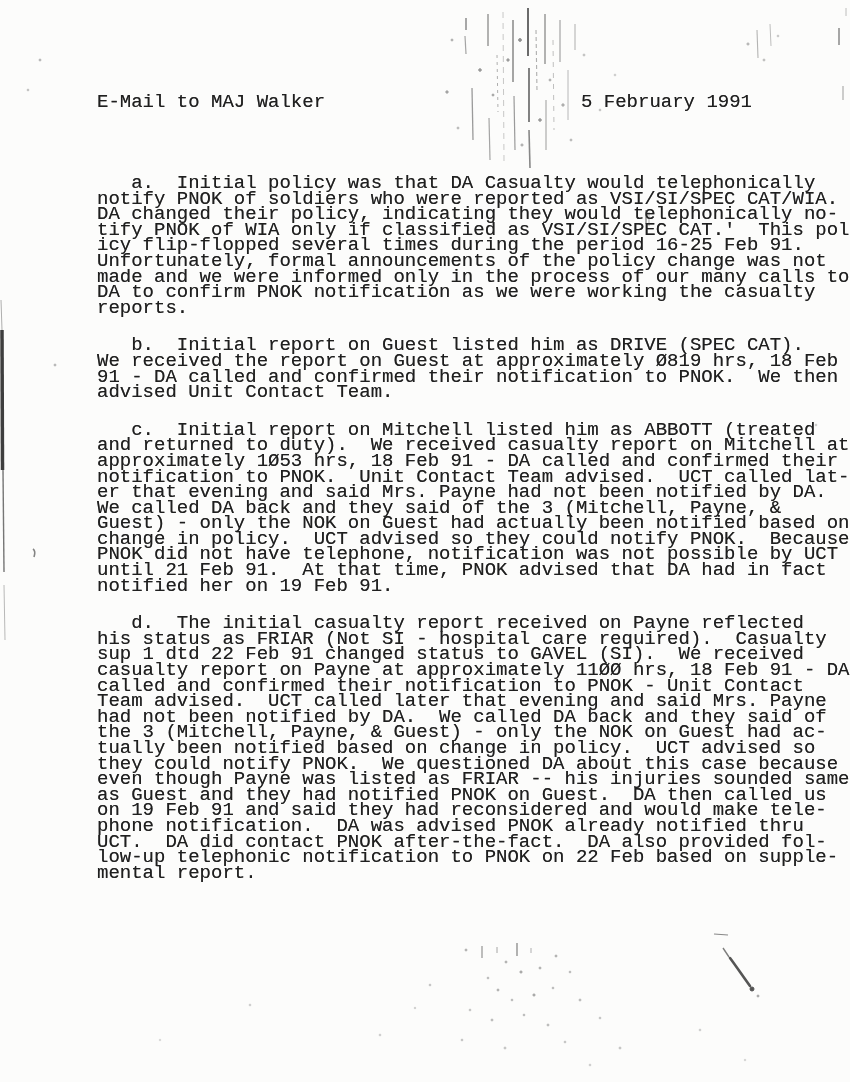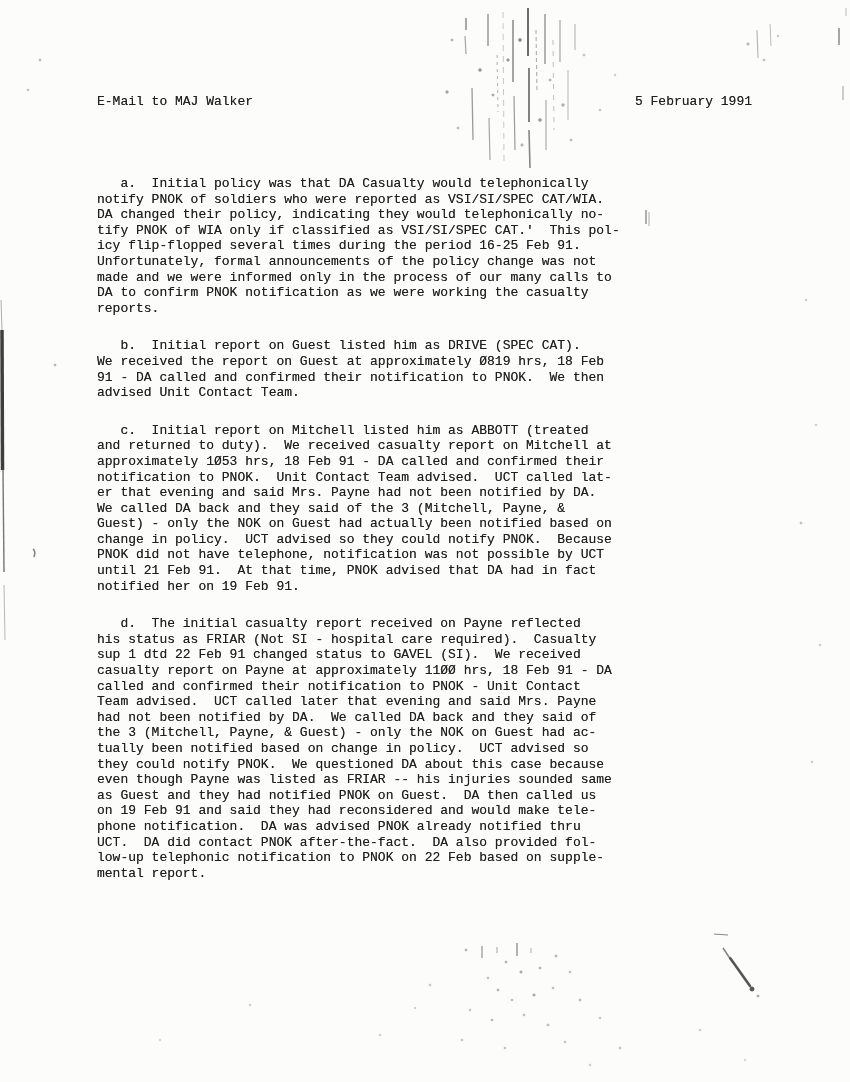--- a/index.html
+++ b/index.html
@@ -7,21 +7,21 @@
     position: relative;
     width: 850px;
     height: 1082px;
     margin: 0 auto;
     background: #fcfcfb;
     overflow: hidden;
     font-family: "Liberation Mono", "DejaVu Sans Mono", monospace;
     color: #1f1f1f;
   }
   .typed {
-    font-size: 13px;
+    font-size: 19px;
     letter-spacing: 0;
     text-shadow: 0 0 0.5px rgba(30,30,30,0.65);
     align-items: flex-end;
   }
   .memo-header {
     position: absolute;
     left: 97px;
     top: 93px;
     width: 655px;
     display: flex;

